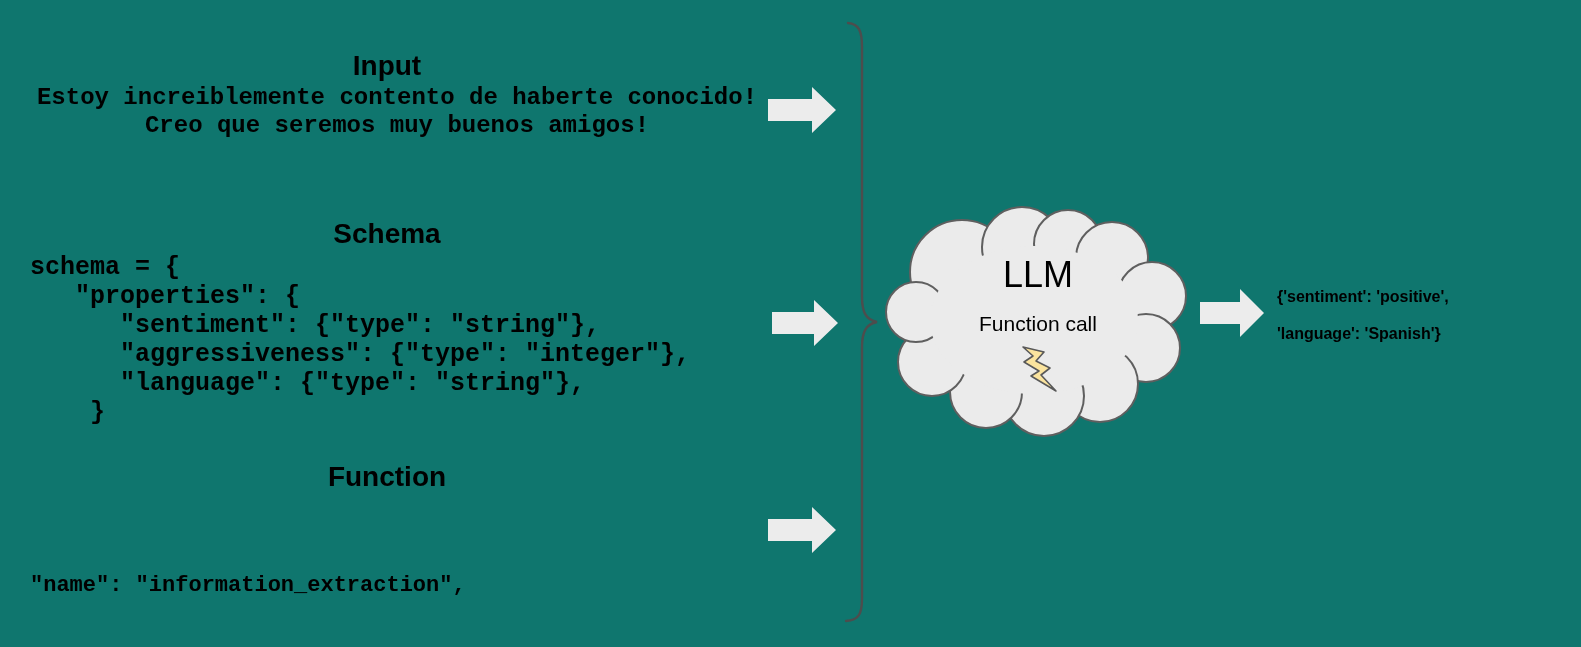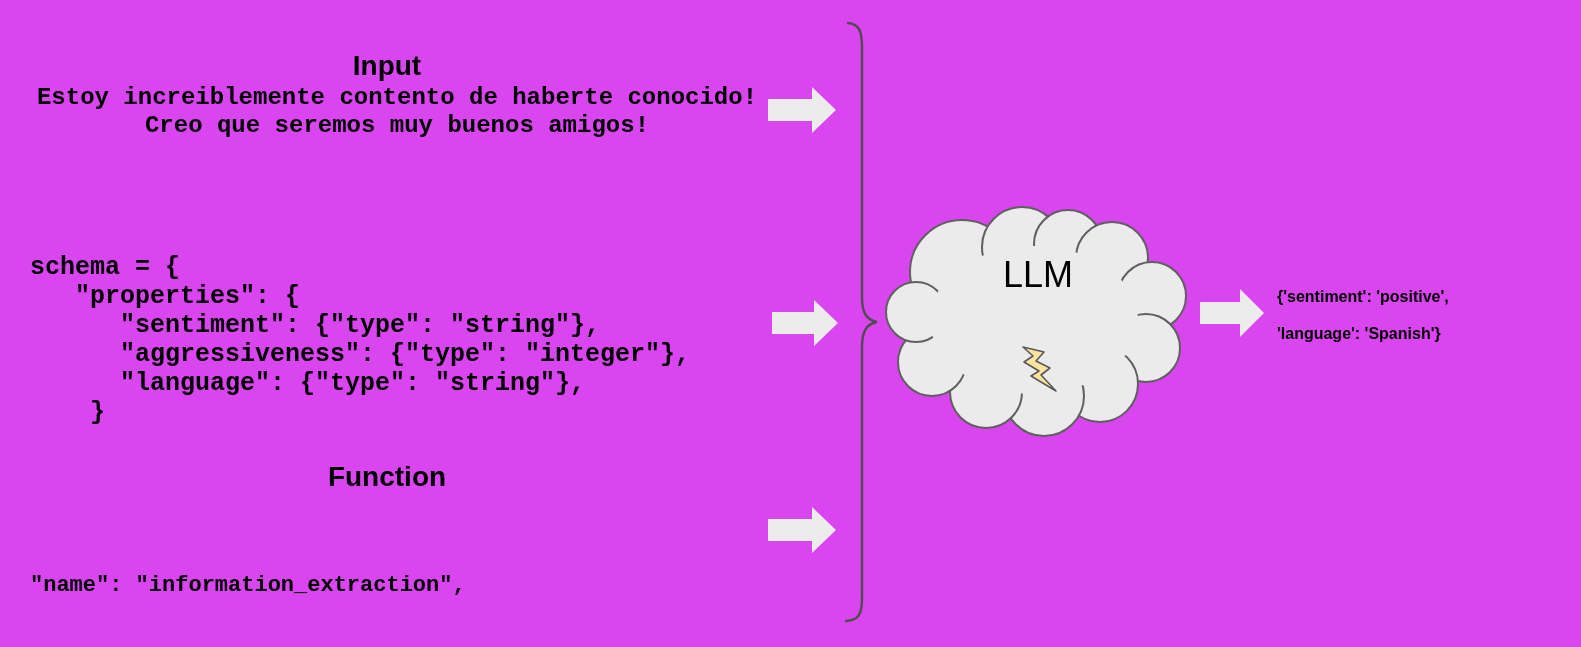--- a/index.html
+++ b/index.html
@@ -1,19 +1,19 @@
 <!DOCTYPE html>
 <html style="--text: #000000; --arrow-fill: #ececec; --cloud-fill: #ebebeb; --cloud-stroke: #5f5f5f; --brace-stroke: #4d4d4d; --bolt-fill: #fbe49e; --bolt-stroke: #595959;"><head>
 <meta charset="utf-8">
 <style>
   html,body{margin:0;padding:0;background:#ffffff;}
   .canvas{
     position:relative;
     width:1581px;height:647px;
-    background:#d946ef;
+    background:#0f766e;
     overflow:hidden;
     color:var(--text,#000);
     font-family:"Liberation Sans",sans-serif;
   }
   .canvas svg{position:absolute;left:0;top:0;}
   .abs{position:absolute;}
   .section-title{
     left:0;width:774px;text-align:center;
     font-weight:bold;font-size:28px;line-height:33px;
     font-family:"Liberation Sans",sans-serif;
@@ -88,32 +88,34 @@
     </g>
 
     <path stroke-width="1.6" stroke-linejoin="round" d="M 1023 347 L 1044 352 L 1036 361 L 1050 368 L 1041 375 L 1056 391
              L 1031 376 L 1039 371 L 1024 362 L 1033 356 Z" fill="#fbe49e" stroke="#595959"></path>
   </svg>
 
   <div class="abs section-title" style="top:49px">Input</div>
   <div class="abs input-text code" style="top:84px">Estoy increiblemente contento de haberte conocido!
 Creo que seremos muy buenos amigos!</div>
 
+  <div class="abs section-title" style="top:217px">Schema</div>
   <div class="abs section-title" style="top:460px">Function</div>
 
   <div class="abs schema-code code">schema = {
    "properties": {
       "sentiment": {"type": "string"},
       "aggressiveness": {"type": "integer"},
       "language": {"type": "string"},
     }</div>
   <div class="abs function-code code">
     <div>"name": "information_extraction",</div>
     
     
   </div>
 
   <div class="abs llm-label">LLM</div>
+  <div class="abs function-call-label">Function call</div>
 
   <div class="abs output-text">{'sentiment': 'positive',
 'language': 'Spanish'}</div>
 
 </div>
 
 </body></html>

